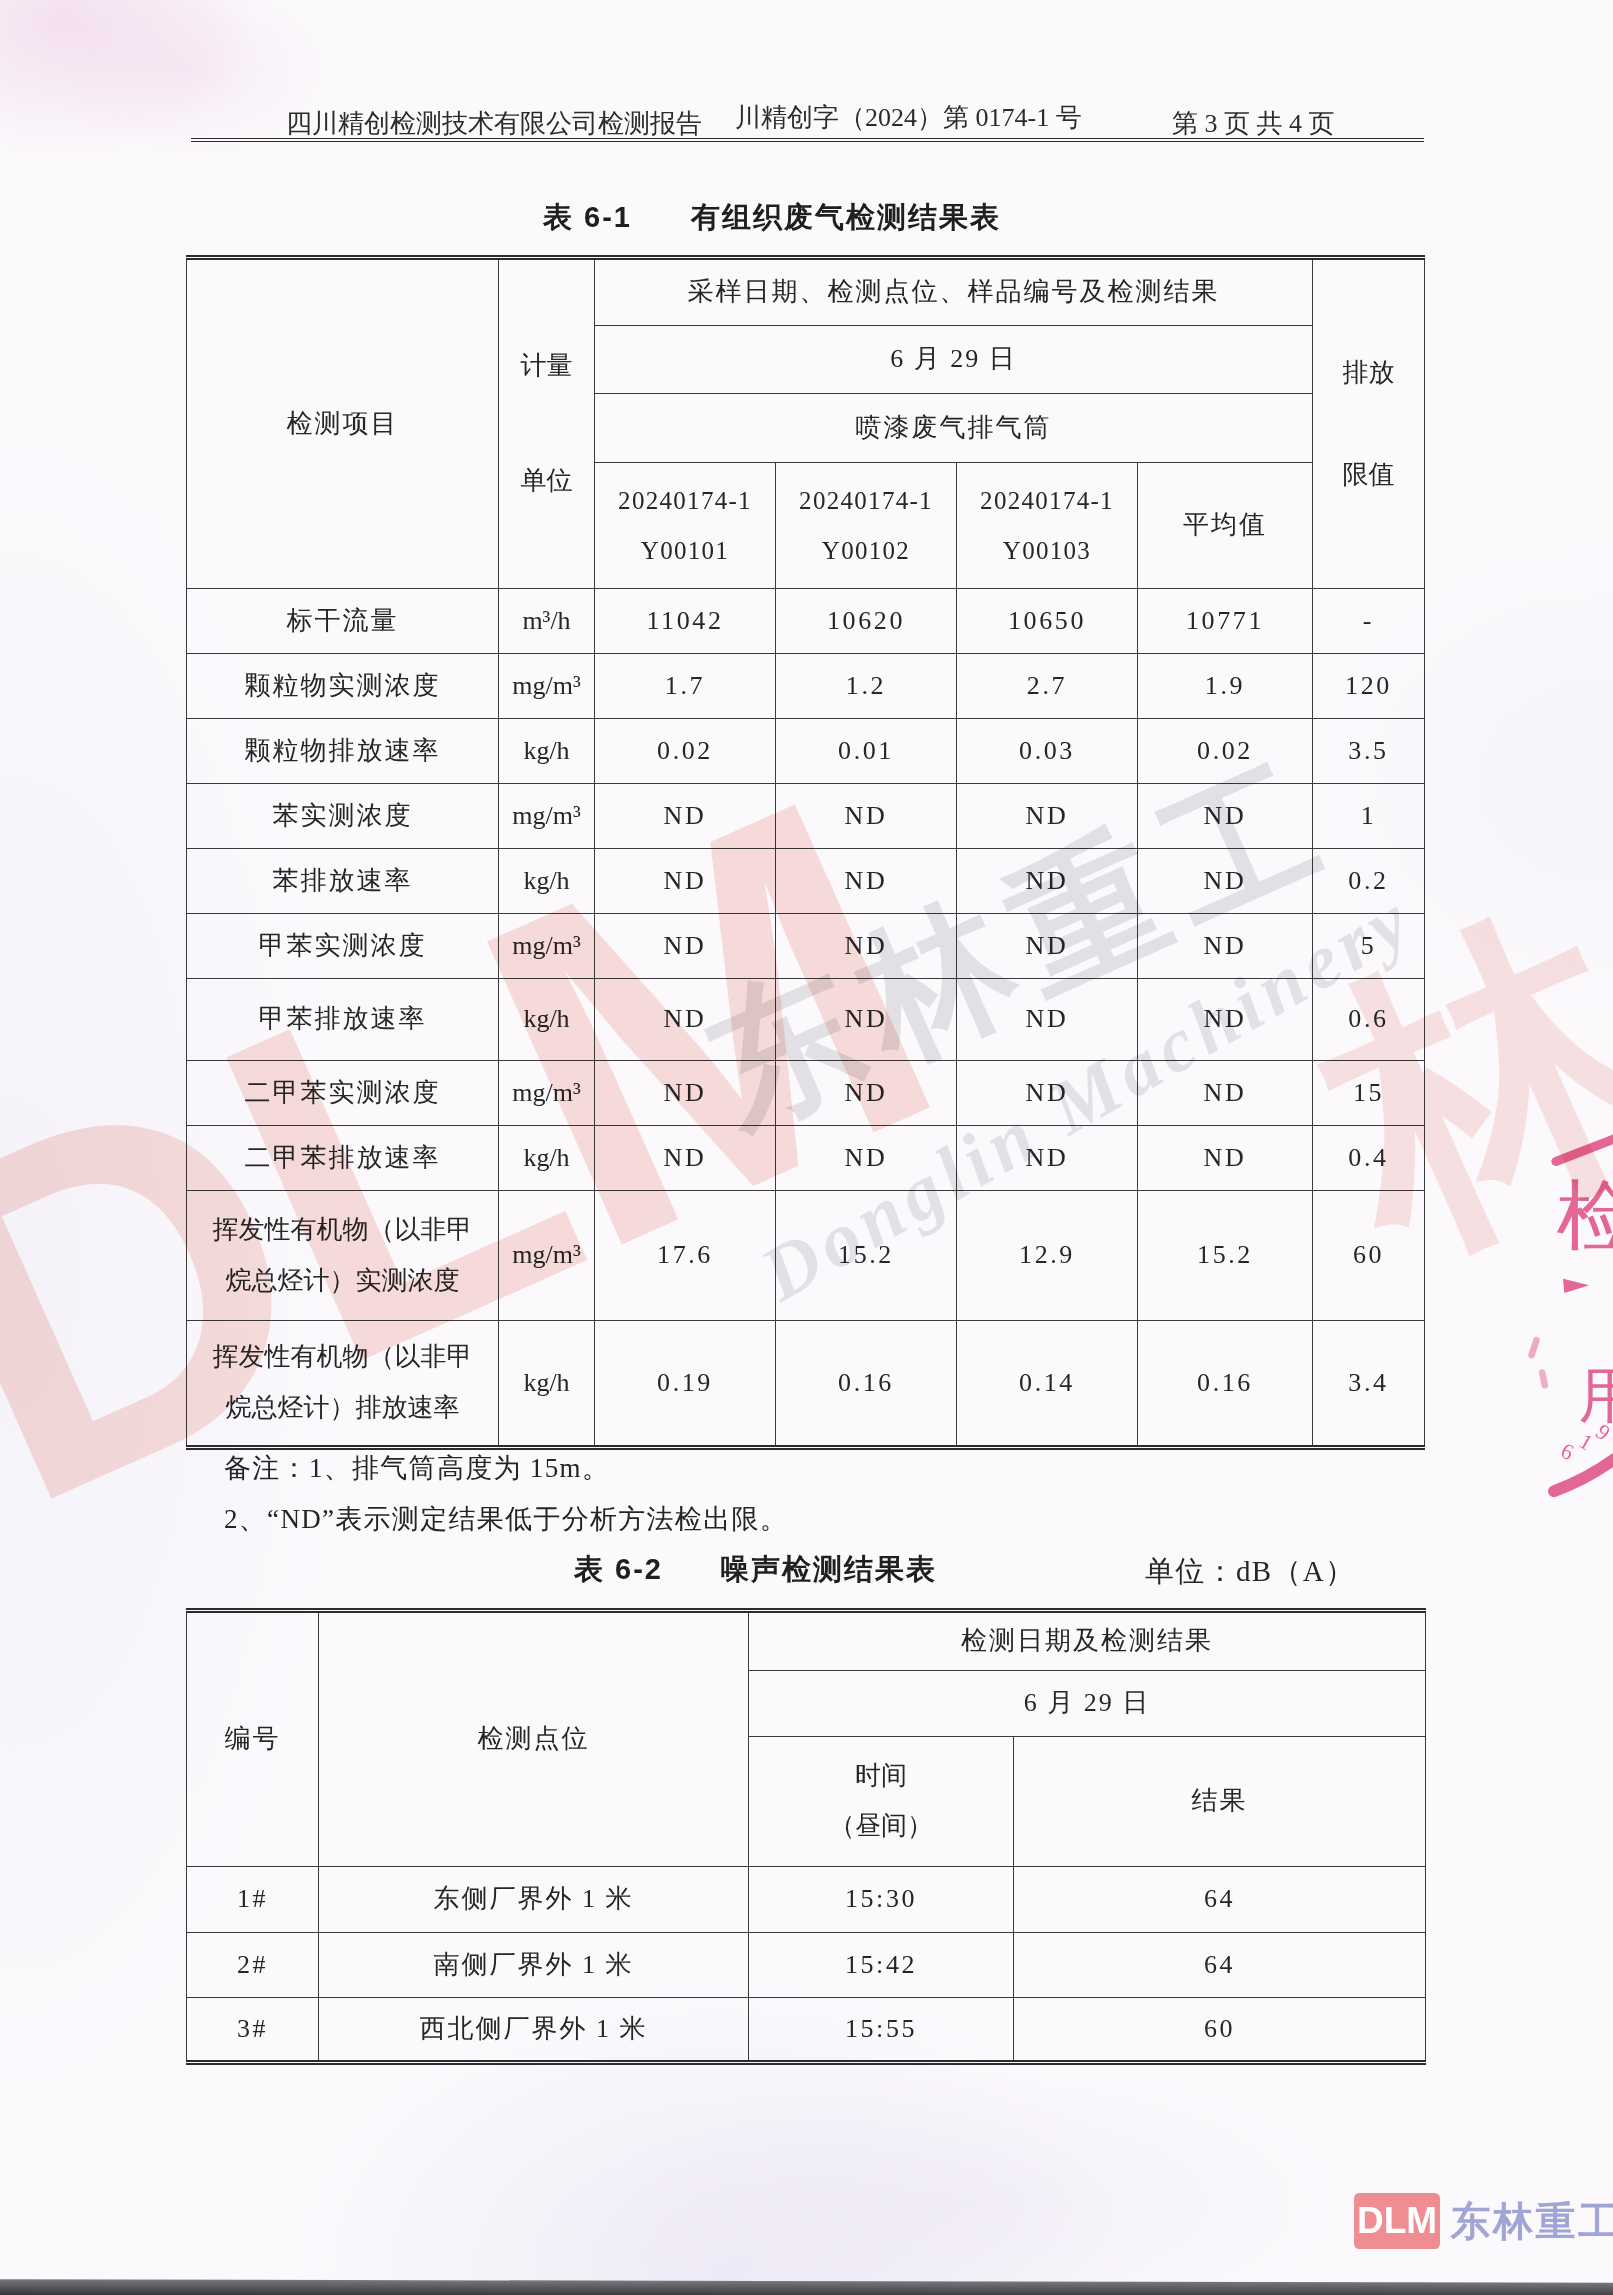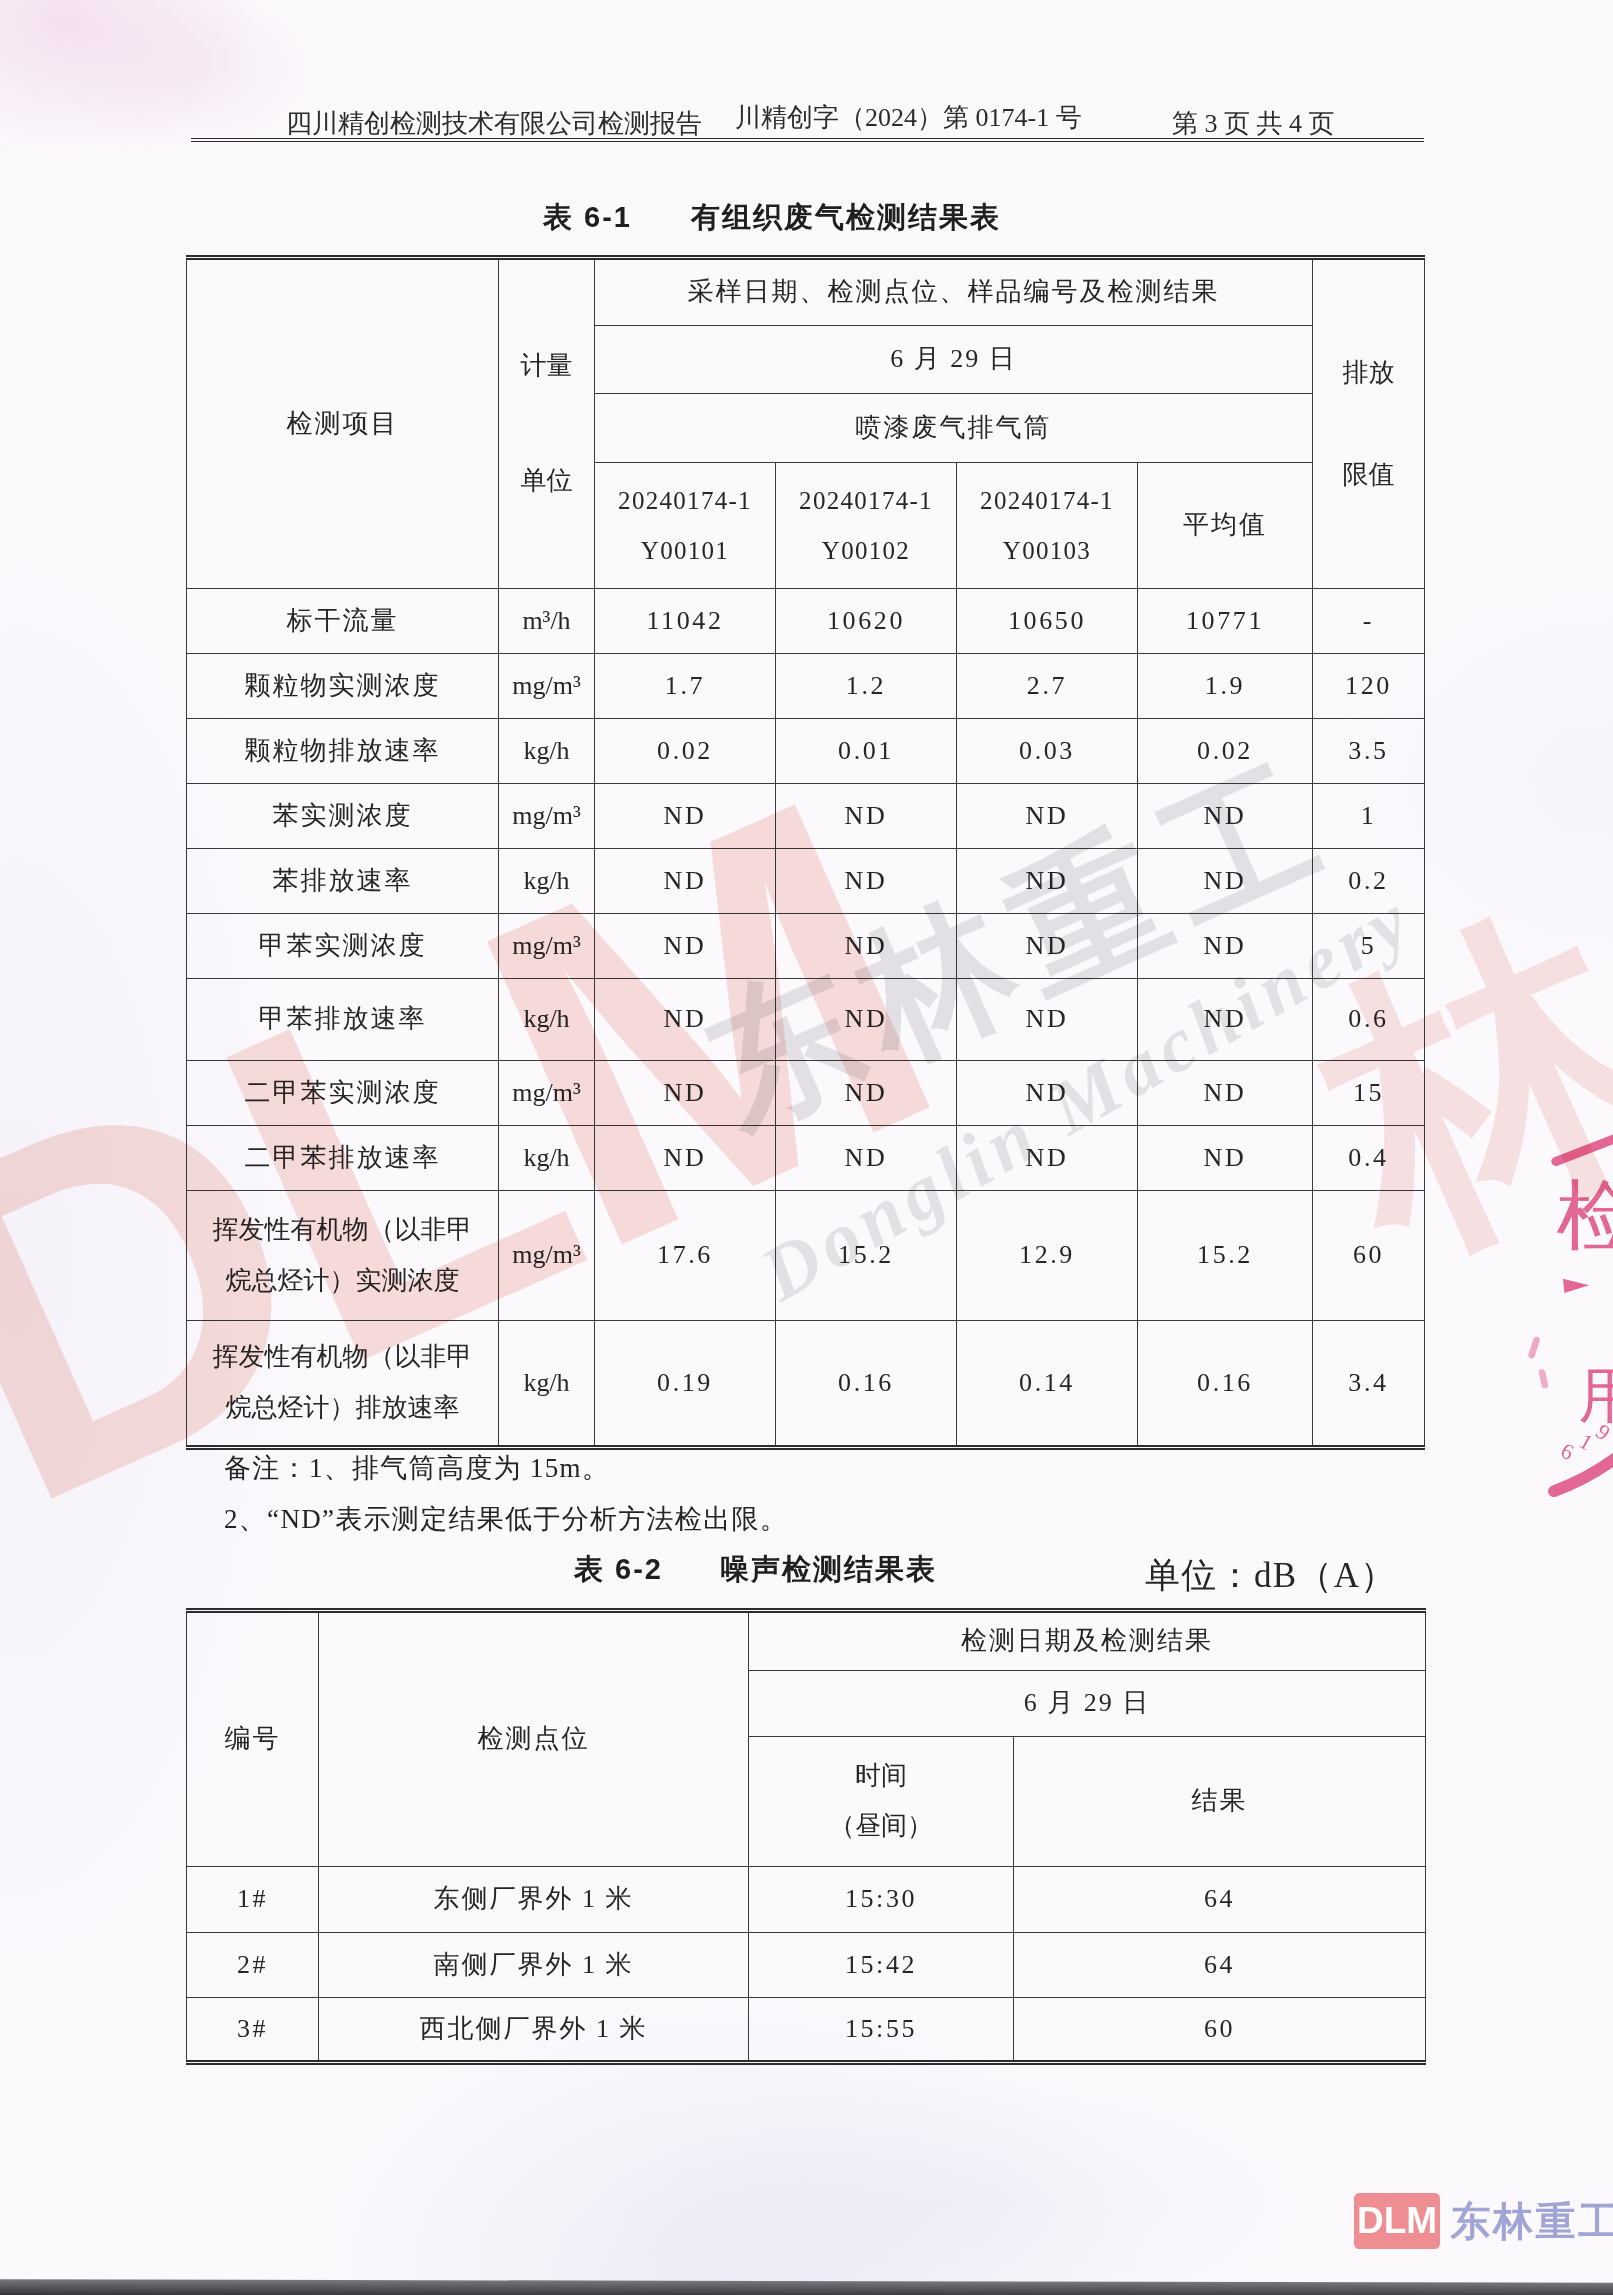--- a/index.html
+++ b/index.html
@@ -266,21 +266,21 @@
     </table>
 
   <div class="abs z3 note" style="left:224px;top:1450px;">备注：1、排气筒高度为 15m。</div>
   <div class="abs z3 note" style="left:224px;top:1501px;">2、“ND”表示测定结果低于分析方法检出限。</div>
 
   <div class="abs z3 sect-title" style="left:574px;top:1550px;">
     <span>表 6-2</span>
     <span style="display:inline-block;width:37px;"></span>
     <span>噪声检测结果表</span>
   </div>
-  <div class="abs z3" style="left:1145px;top:1552px;font-size:35px;letter-spacing:1.3px;white-space:nowrap;">单位：dB（A）</div>
+  <div class="abs z3" style="left:1145px;top:1552px;font-size:29px;letter-spacing:1.3px;white-space:nowrap;">单位：dB（A）</div>
 
   <table class="rpt" style="left:186px;top:1608px;width:1239px;height:452px;">
     <colgroup>
       <col style="width:132px">
         <col style="width:430px">
         <col style="width:265px">
         <col style="width:412px">
     </colgroup>
     <tbody>
         <tr style="height:60px">

